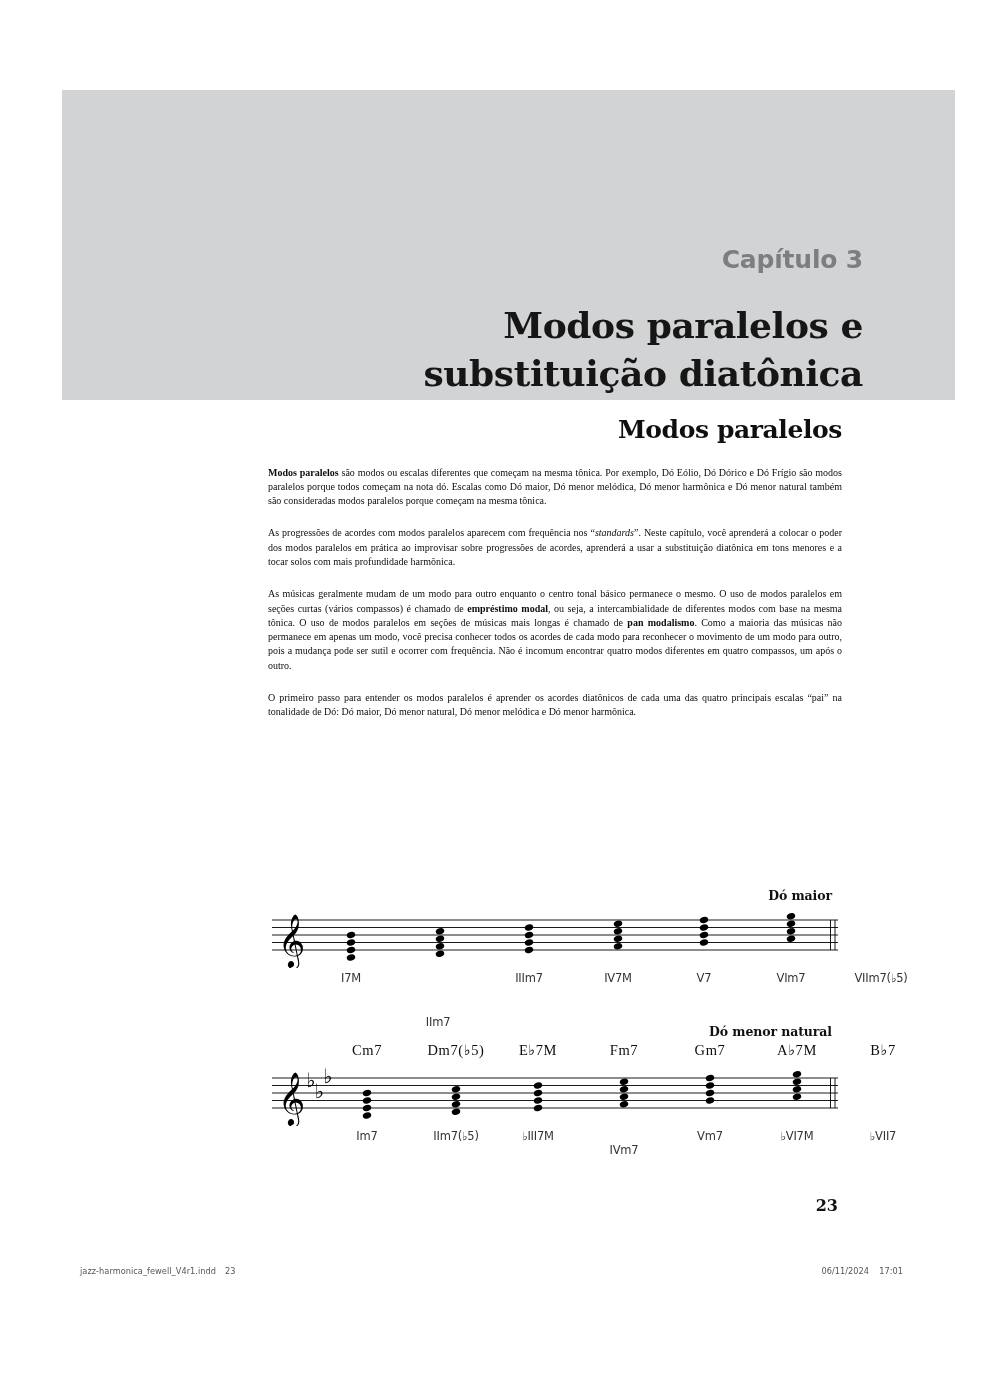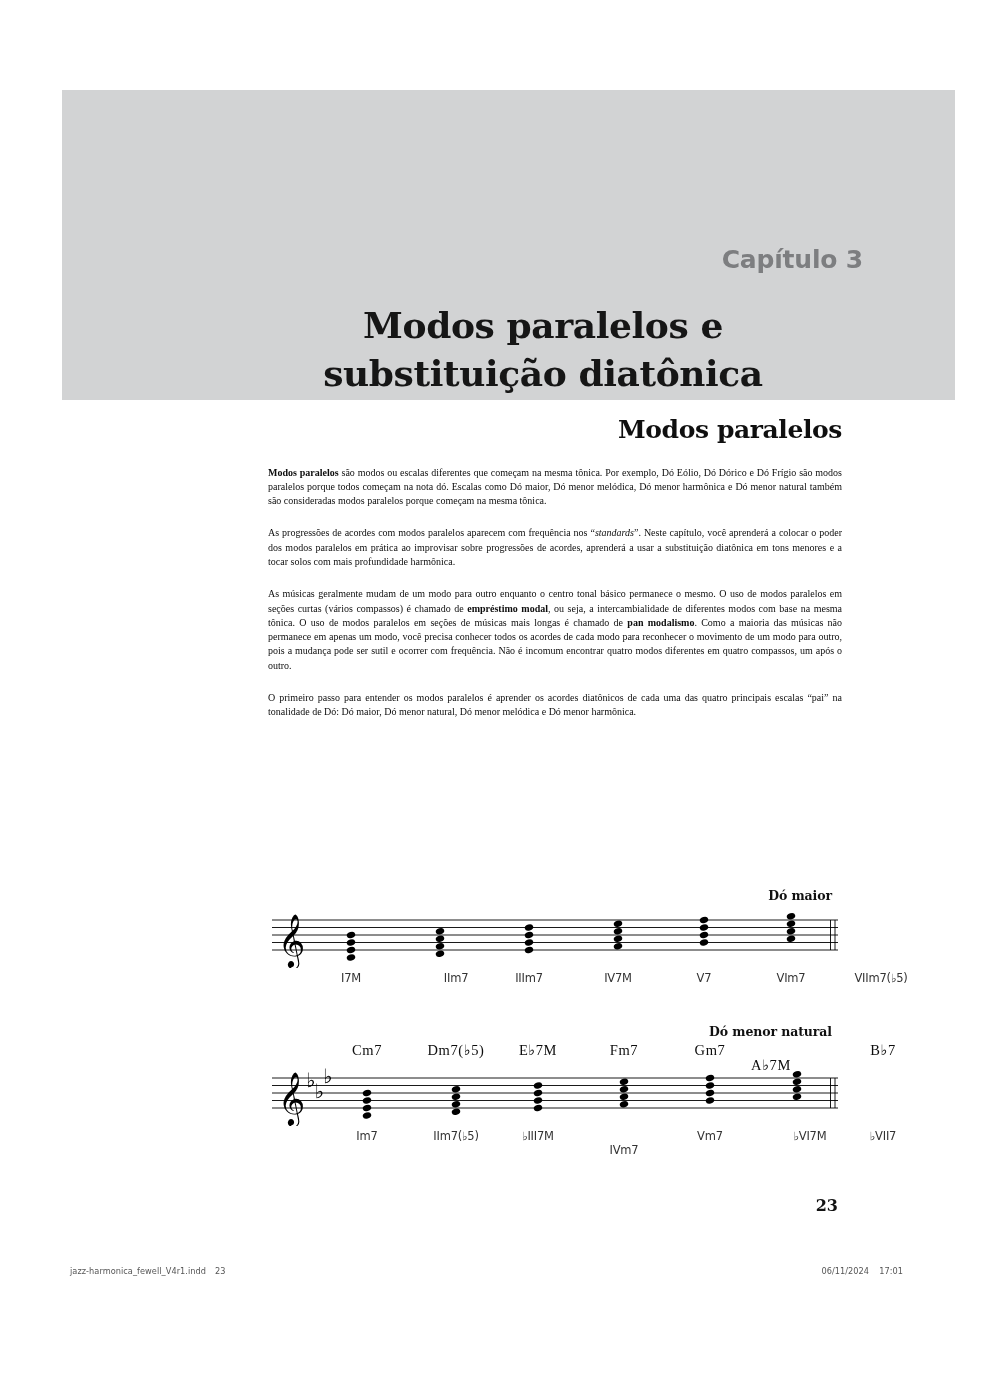--- a/index.html
+++ b/index.html
@@ -42,21 +42,21 @@
     position: absolute;
     right: 118px;
     top: 278px;
     width: 640px;
     font-family: "DejaVu Serif", serif;
     font-weight: 700;
     font-size: 36px;
     line-height: 1.32;
     letter-spacing: -0.4px;
     color: #161616;
-    text-align: center;
+    text-align: right;
   }
   .chapter-title .line { display: block; }
 
   
   .content {
     position: absolute;
     left: 268px;
     top: 416px;
     width: 574px;
   }
@@ -161,21 +161,21 @@
     position: absolute;
     left: 66px;
     top: 1266px;
     width: 849px;
     height: 14px;
     font-family: "DejaVu Sans", sans-serif;
     font-size: 8.2px;
     color: #555555;
     letter-spacing: 0.05px;
   }
-  .slug .slug-left { position: absolute; left: 4px; top: 0; white-space: nowrap; }
+  .slug .slug-left { position: absolute; left: 14px; top: 0; white-space: nowrap; }
   .slug .slug-right { position: absolute; right: 12px; top: 0; white-space: nowrap; }
   .slug .slug-page { margin-left: 9px; }
   .slug .slug-time { margin-left: 10px; }
 </style>
 </head>
 <body>
 
 <div class="chapter-band"></div>
 
 <div class="chapter-kicker">Capítulo 3</div>
@@ -231,38 +231,38 @@
         <ellipse cx="609" cy="6.5" rx="4.3" ry="3.1" fill="#000" transform="rotate(-16 609 6.5)"></ellipse>
         <ellipse cx="609" cy="14" rx="4.3" ry="3.1" fill="#000" transform="rotate(-16 609 14)"></ellipse>
         <ellipse cx="609" cy="21.5" rx="4.3" ry="3.1" fill="#000" transform="rotate(-16 609 21.5)"></ellipse>
         <ellipse cx="609" cy="29" rx="4.3" ry="3.1" fill="#000" transform="rotate(-16 609 29)"></ellipse>
         <line x1="558.5" y1="14" x2="558.5" y2="44" stroke="#000" stroke-width="0.9"></line>
         <line x1="563" y1="14" x2="563" y2="44" stroke="#000" stroke-width="0.9"></line>
       </svg>
     </div>
   <div class="numeral-row">
       <span class="numeral-symbol" style="left: 79px;">I7M</span>
-      <span class="numeral-symbol" style="left: 184px;">IIm7</span>
+      <span class="numeral-symbol" style="left: 166px; margin-top: 44px;">IIm7</span>
       <span class="numeral-symbol" style="left: 257px;">IIIm7</span>
       <span class="numeral-symbol" style="left: 346px;">IV7M</span>
       <span class="numeral-symbol" style="left: 432px;">V7</span>
       <span class="numeral-symbol" style="left: 519px;">VIm7</span>
       <span class="numeral-symbol" style="left: 609px;">VIIm7(♭5)</span>
     </div>
 </div>
 
 <div class="music-example" id="example-2">
   <div class="scale-name">Dó menor natural</div>
   <div class="chord-row">
       <span class="chord-symbol" style="left: 95px;">Cm7</span>
       <span class="chord-symbol" style="left: 184px;">Dm7(♭5)</span>
       <span class="chord-symbol" style="left: 266px;">E♭7M</span>
       <span class="chord-symbol" style="left: 352px;">Fm7</span>
       <span class="chord-symbol" style="left: 438px;">Gm7</span>
-      <span class="chord-symbol" style="left: 499px; margin-top: 15px;">A♭7M</span>
+      <span class="chord-symbol" style="left: 525px;">A♭7M</span>
       <span class="chord-symbol" style="left: 611px;">B♭7</span>
     </div>
   <div class="staff-wrap">
       <svg width="566" height="62" viewBox="0 0 566 62" class="staff-svg">
         <line x1="0" y1="14" x2="566" y2="14" stroke="#000" stroke-width="0.9"></line>
         <line x1="0" y1="21.5" x2="566" y2="21.5" stroke="#000" stroke-width="0.9"></line>
         <line x1="0" y1="29" x2="566" y2="29" stroke="#000" stroke-width="0.9"></line>
         <line x1="0" y1="36.5" x2="566" y2="36.5" stroke="#000" stroke-width="0.9"></line>
         <line x1="0" y1="44" x2="566" y2="44" stroke="#000" stroke-width="0.9"></line>
         <text x="6" y="49.5" font-size="46" fill="#000" font-family="&quot;DejaVu Sans&quot;, sans-serif">𝄞</text>
@@ -300,21 +300,21 @@
         <line x1="558.5" y1="14" x2="558.5" y2="44" stroke="#000" stroke-width="0.9"></line>
         <line x1="563" y1="14" x2="563" y2="44" stroke="#000" stroke-width="0.9"></line>
       </svg>
     </div>
   <div class="numeral-row">
       <span class="numeral-symbol" style="left: 95px;">Im7</span>
       <span class="numeral-symbol" style="left: 184px;">IIm7(♭5)</span>
       <span class="numeral-symbol" style="left: 266px;">♭III7M</span>
       <span class="numeral-symbol" style="left: 352px; margin-top: 14px;">IVm7</span>
       <span class="numeral-symbol" style="left: 438px;">Vm7</span>
-      <span class="numeral-symbol" style="left: 525px; margin-left: 13px;">♭VI7M</span>
+      <span class="numeral-symbol" style="left: 525px;">♭VI7M</span>
       <span class="numeral-symbol" style="left: 611px;">♭VII7</span>
     </div>
 </div>
 
 <div class="folio">23</div>
 
 <div class="slug">
   <span class="slug-left"><span>jazz-harmonica_fewell_V4r1.indd</span><span class="slug-page">23</span></span>
   <span class="slug-right"><span>06/11/2024</span><span class="slug-time">17:01</span></span>
 </div>

